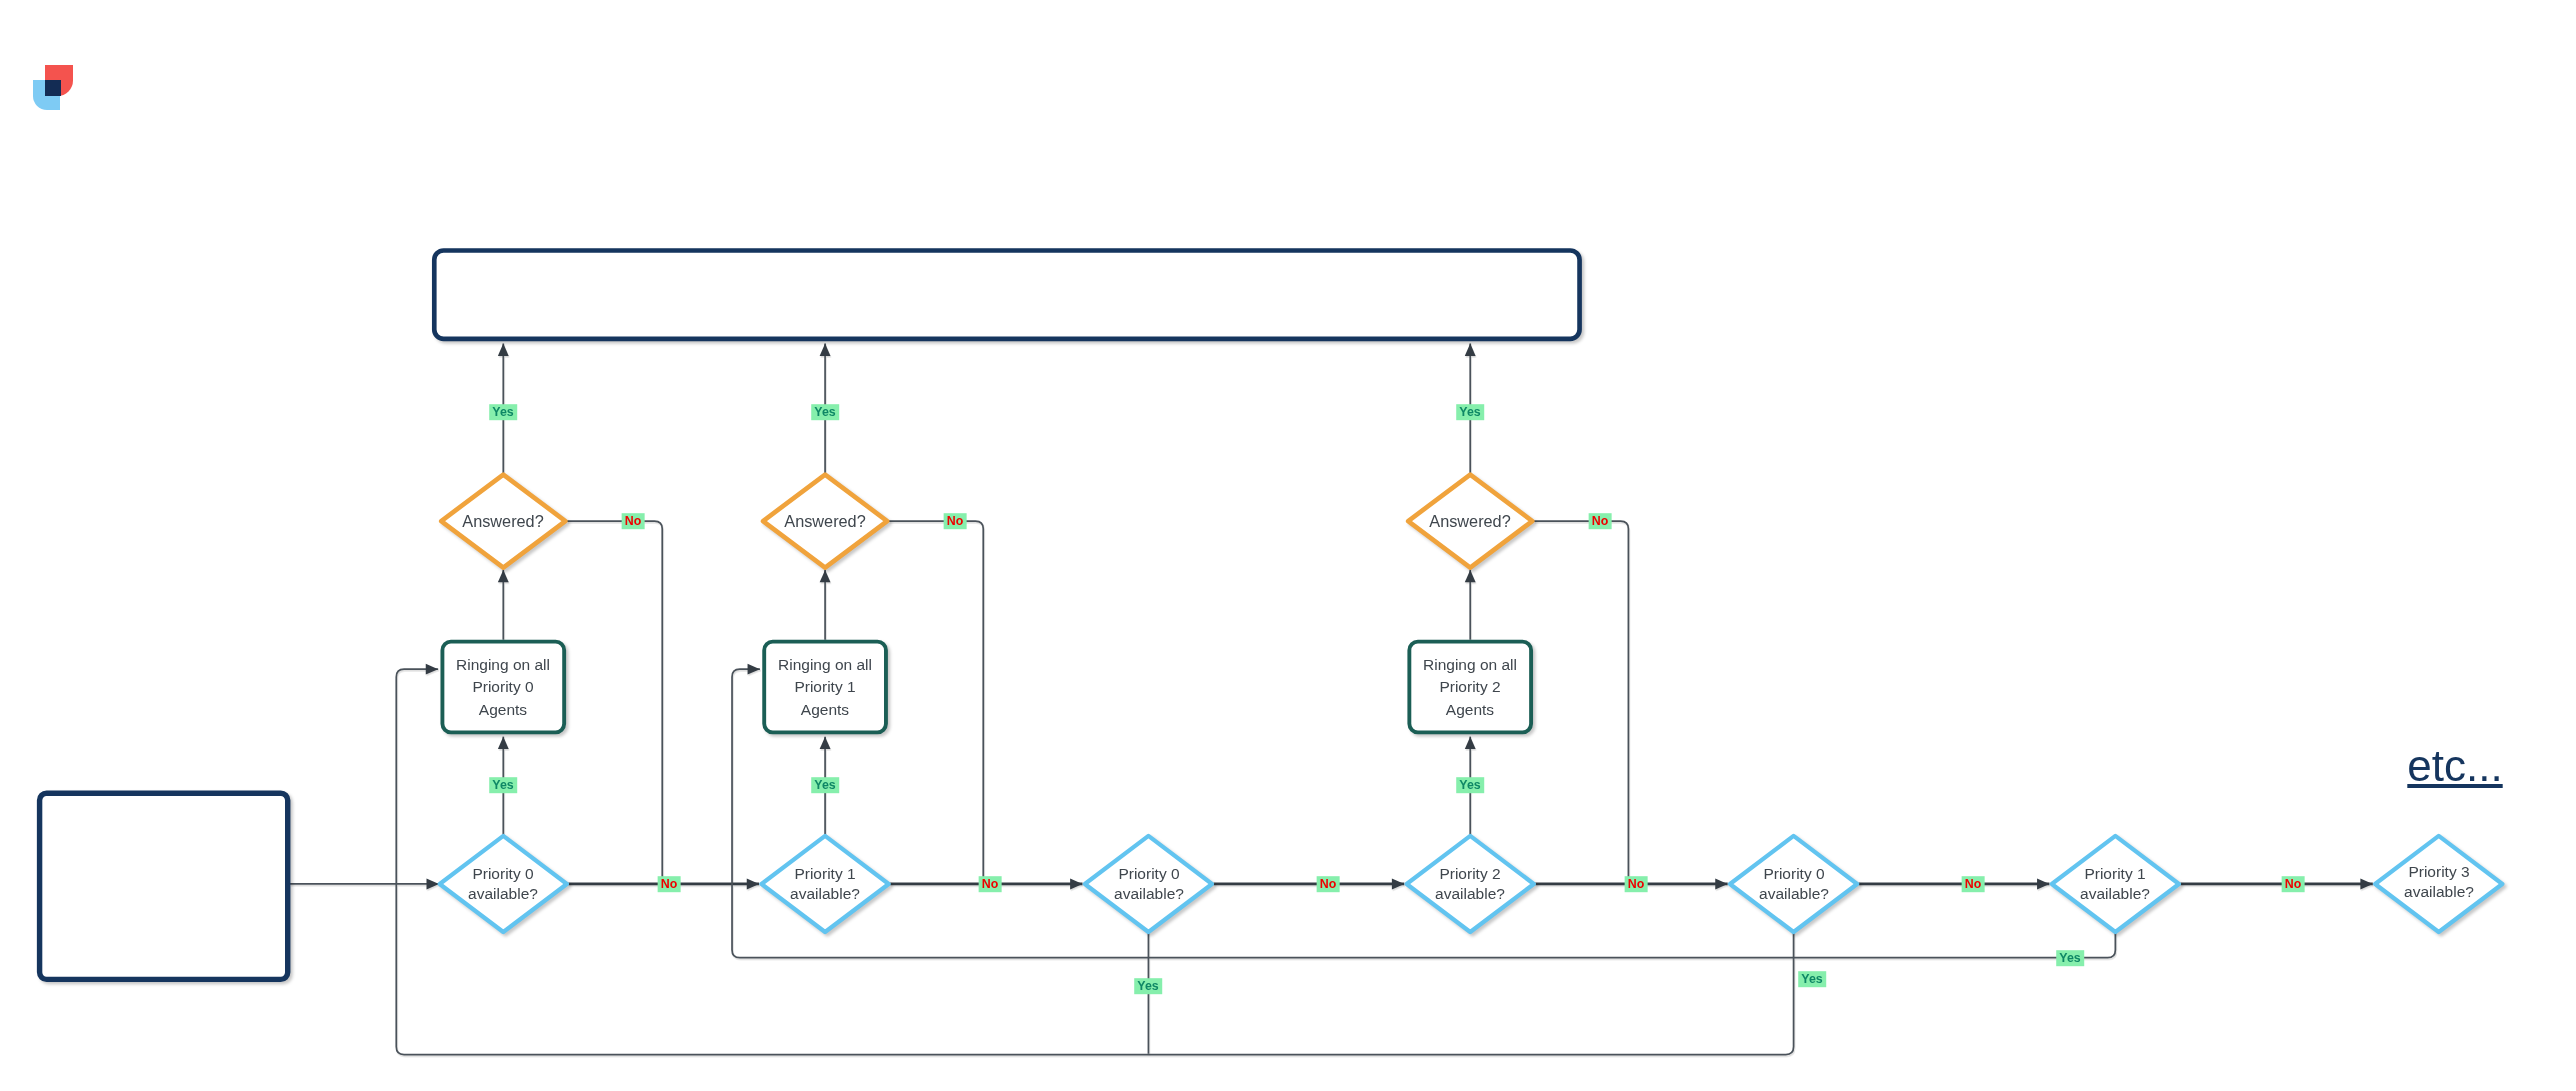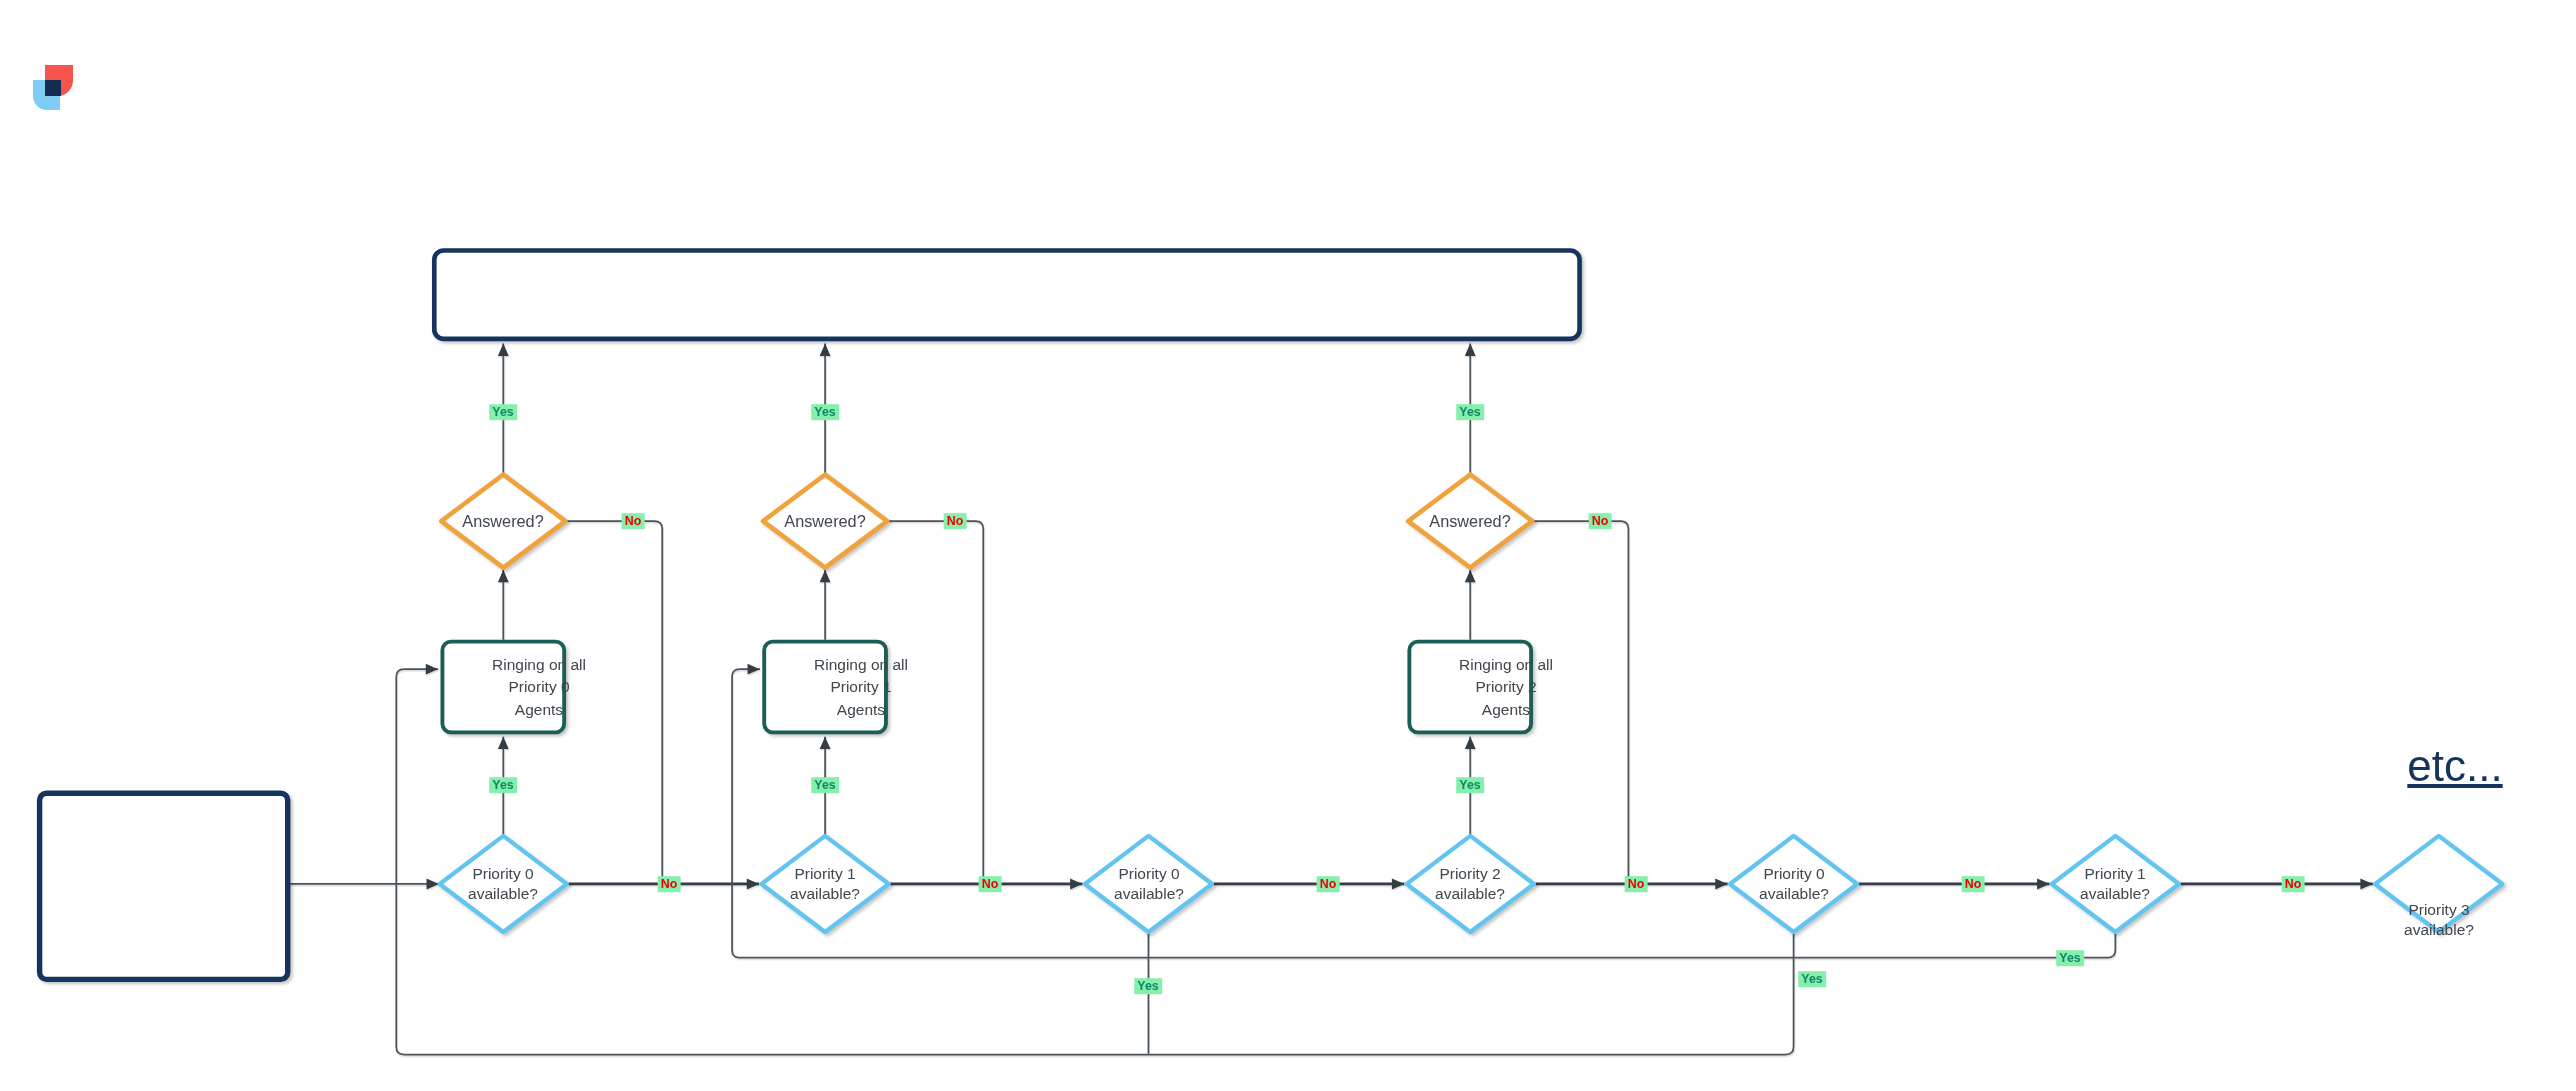--- a/index.html
+++ b/index.html
@@ -19,21 +19,21 @@
   .logo div{position:absolute;}
   .logo .q-blue{left:0;top:14.7px;width:27px;height:30px;background:var(--logo-blue);border-radius:0 0 0 14px;}
   .logo .q-red{left:12.4px;top:0;width:28px;height:31px;background:var(--logo-red);border-radius:0 0 15.5px 0;}
   .logo .q-navy{left:12.4px;top:14.7px;width:15.5px;height:16.3px;background:var(--logo-navy);}
 
   .ntext{position:absolute;display:flex;flex-direction:column;align-items:center;
     justify-content:center;text-align:center;color:var(--node-text);}
   .ntext.navy{color:var(--navy);}
   .t-callchat{left:432px;top:248px;width:1150px;height:93px;font-size:27px;}
   .t-incoming{left:36px;top:790px;width:254px;height:192px;font-size:33px;line-height:44px;}
-  .t-ringing{width:126px;height:95px;top:640px;font-size:15.5px;line-height:22.5px;padding-left:36px;}
+  .t-ringing{width:126px;height:95px;top:640px;font-size:15.5px;line-height:22.5px;}
   .t-answered{width:132px;height:31px;font-size:16.3px;justify-content:center;}
   .t-decision{width:132px;height:51px;font-size:15.5px;line-height:20px;}
 
   .elabel{position:absolute;transform:translate(-50%,-50%);font-size:12.4px;font-weight:700;
     background:#86efac;padding:0.8px 3.1px;white-space:nowrap;line-height:14px;}
   .elabel.yes{color:var(--yes-green);}
   .elabel.no{color:var(--no-red);margin-left:19px;}
   .etc{position:absolute;left:2455px;top:766px;transform:translate(-50%,-50%);
     font-size:44px;color:var(--navy);white-space:nowrap;text-decoration:underline;}
 </style>
@@ -154,21 +154,21 @@
     <div>available?</div>
   </div>
   <div class="ntext t-decision" style="left:1728px;top:858px;">
     <div>Priority 0</div>
     <div>available?</div>
   </div>
   <div class="ntext t-decision" style="left:2049px;top:858px;">
     <div>Priority 1</div>
     <div>available?</div>
   </div>
-  <div class="ntext t-decision" style="left:2373px;top:894px;">
+  <div class="ntext t-decision" style="left:2373px;top:856px;">
     <div>Priority 3</div>
     <div>available?</div>
   </div>
 
   <div class="elabel yes" style="left:503px;top:412px;">Yes</div>
   <div class="elabel yes" style="left:825px;top:412px;">Yes</div>
   <div class="elabel yes" style="left:1470px;top:412px;">Yes</div>
   <div class="elabel yes" style="left:503px;top:785px;">Yes</div>
   <div class="elabel yes" style="left:825px;top:785px;">Yes</div>
   <div class="elabel yes" style="left:1470px;top:785px;">Yes</div>

